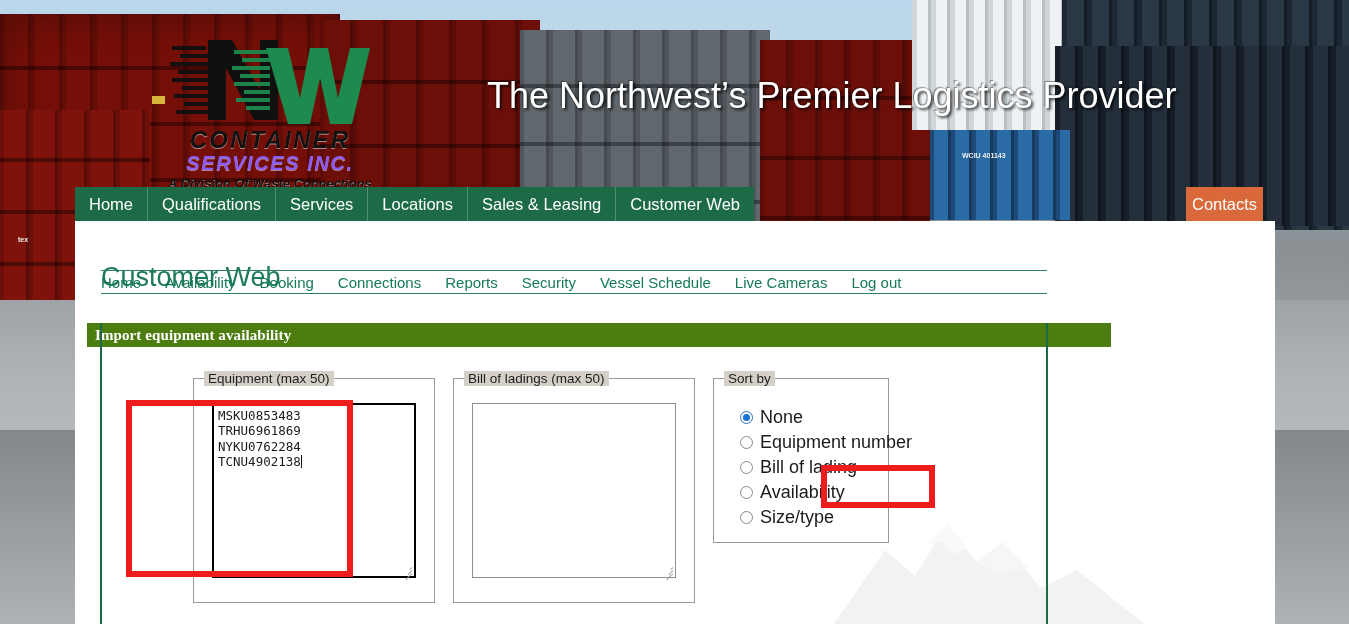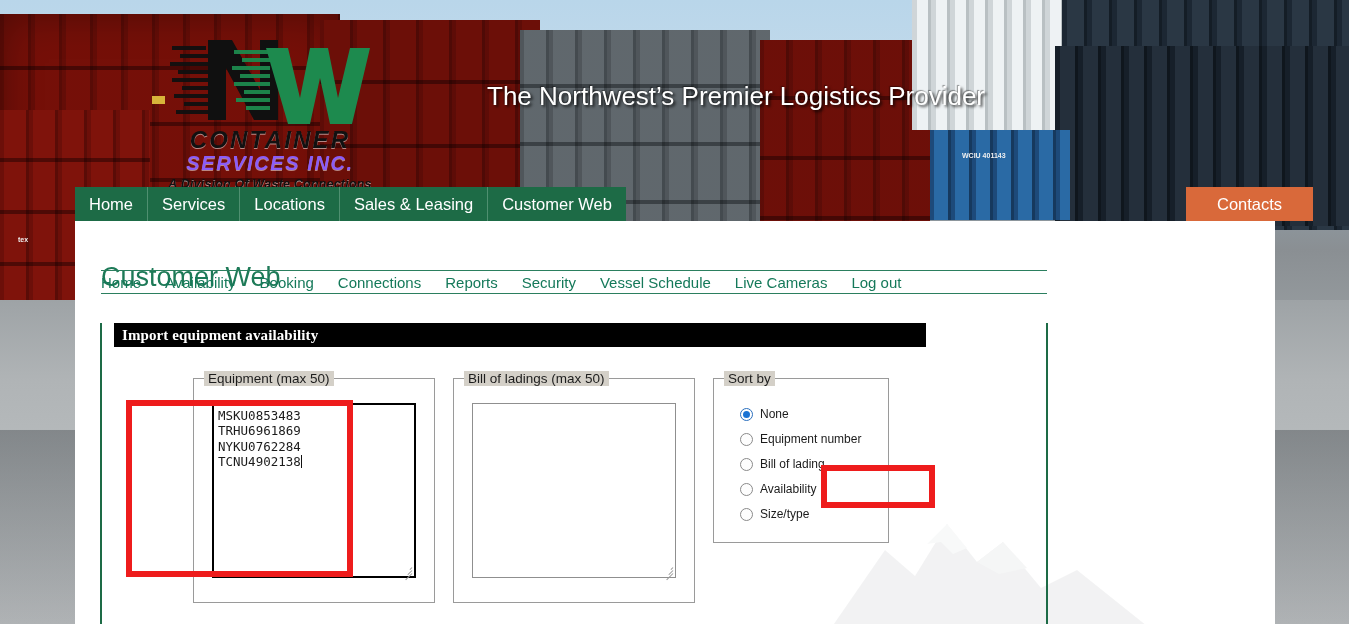--- a/index.html
+++ b/index.html
@@ -111,21 +111,21 @@
   .logo-line3{
     font-family:"Liberation Sans", sans-serif;
     font-weight:bold; font-style:italic; font-size:12.5px; letter-spacing:.2px;
     color:#111; line-height:1.4; margin-top:1px;
     text-shadow:0 1px 0 rgba(255,255,255,.55);
   }
 
   
   .tagline{
     position:absolute; left:487px; top:76px; z-index:3;
-    color:#ffffff; font-size:26px; line-height:40px;
+    color:#ffffff; font-size:36px; line-height:40px;
     font-family:"Liberation Sans", sans-serif;
     text-shadow: 2px 2px 3px rgba(0,0,0,.75), -1px -1px 1px rgba(0,0,0,.4);
     white-space:nowrap;
   }
 
   
   .topnav{
     position:absolute; left:75px; top:187px; height:34px; z-index:4;
     background:#1d6b46; display:flex; align-items:stretch;
   }
@@ -133,21 +133,21 @@
     display:flex; align-items:center; padding:0 14px;
     color:#ffffff; font-size:16.5px; text-decoration:none;
     font-family:"Liberation Sans", sans-serif;
     border-right:1px solid #4f8f70;
     white-space:nowrap;
   }
   .topnav a:last-child{ border-right:none; }
   .contacts-btn{
     position:absolute; left:1186px; top:187px; height:34px; z-index:4;
     background:#d9693a; color:#fff; font-size:16.5px;
-    display:flex; align-items:center; padding:0 31px;
+    display:flex; align-items:center; padding:0 6px;
     text-decoration:none; font-family:"Liberation Sans", sans-serif;
   }
 
   
   .content{
     position:absolute; left:75px; top:221px; width:1200px; height:403px;
     background:#ffffff; z-index:4; overflow:hidden;
   }
   .mountain{
     position:absolute; right:118px; bottom:-10px; width:330px; height:150px;
@@ -170,22 +170,22 @@
     white-space:nowrap;
   }
   .subnav a:first-child{ padding-left:0; }
 
   
   .form-panel{
     position:absolute; left:25px; top:102px; width:948px; height:310px;
     border:2px solid #1d6b46; border-top:none; background:transparent;
   }
   .panel-head{
-    position:absolute; left:39px; top:102px; width:812px; height:24px;
-    background:#000000; color:#ffffff;
+    position:absolute; left:12px; top:102px; width:1024px; height:24px;
+    background:#4d7c0f; color:#ffffff;
     font-family:"Liberation Serif", serif; font-weight:bold; font-size:15px;
     display:flex; align-items:center; padding-left:8px;
     letter-spacing:.1px;
   }
 
   fieldset.box{
     position:absolute; margin:0; padding:0;
     border:1px solid #9a9a9a;
     background:transparent;
   }
@@ -224,21 +224,21 @@
 
   .red-anno{
     position:absolute; border:6px solid #ee1c1c; z-index:9;
     pointer-events:none;
   }
   #anno-textarea{ left:126px; top:400px; width:227px; height:177px; }
   #anno-search{ left:821px; top:465px; width:114px; height:43px; }
 
   .radio-row{
     position:absolute; display:flex; align-items:center; gap:7px;
-    font-size:12px; color:#1b1b1b; font-family:"Liberation Sans", sans-serif;
+    font-size:18px; color:#1b1b1b; font-family:"Liberation Sans", sans-serif;
   }
   .rad{
     width:13px; height:13px; border-radius:50%;
     border:1px solid #8a8a8a; background:#fdfdfd; position:relative; flex:none;
   }
   .rad.on{ border:1px solid #2a6fbe; background:#ffffff; }
   .rad.on::after{
     content:""; position:absolute; left:2px; top:2px;
     width:7px; height:7px; border-radius:50%; background:#1a73d4;
   }
@@ -306,20 +306,21 @@
   <div class="logo-line2">SERVICES INC.</div>
   <div class="logo-line3">A Division Of Waste Connections Inc.</div>
 </div>
 
 <div class="tagline">
   <div>The Northwest’s Premier Logistics Provider</div>
 </div>
 
 <nav class="topnav">
   <a href="#">Home</a>
+  <a href="#">Qualifications</a>
   <a href="#">Services</a>
   <a href="#">Locations</a>
   <a href="#">Sales &amp; Leasing</a>
   <a href="#">Customer Web</a>
 </nav>
 <a href="#" class="contacts-btn">Contacts</a>
 
 <div class="content">
 
   <svg class="mountain" viewBox="0 0 330 150" aria-hidden="true">

